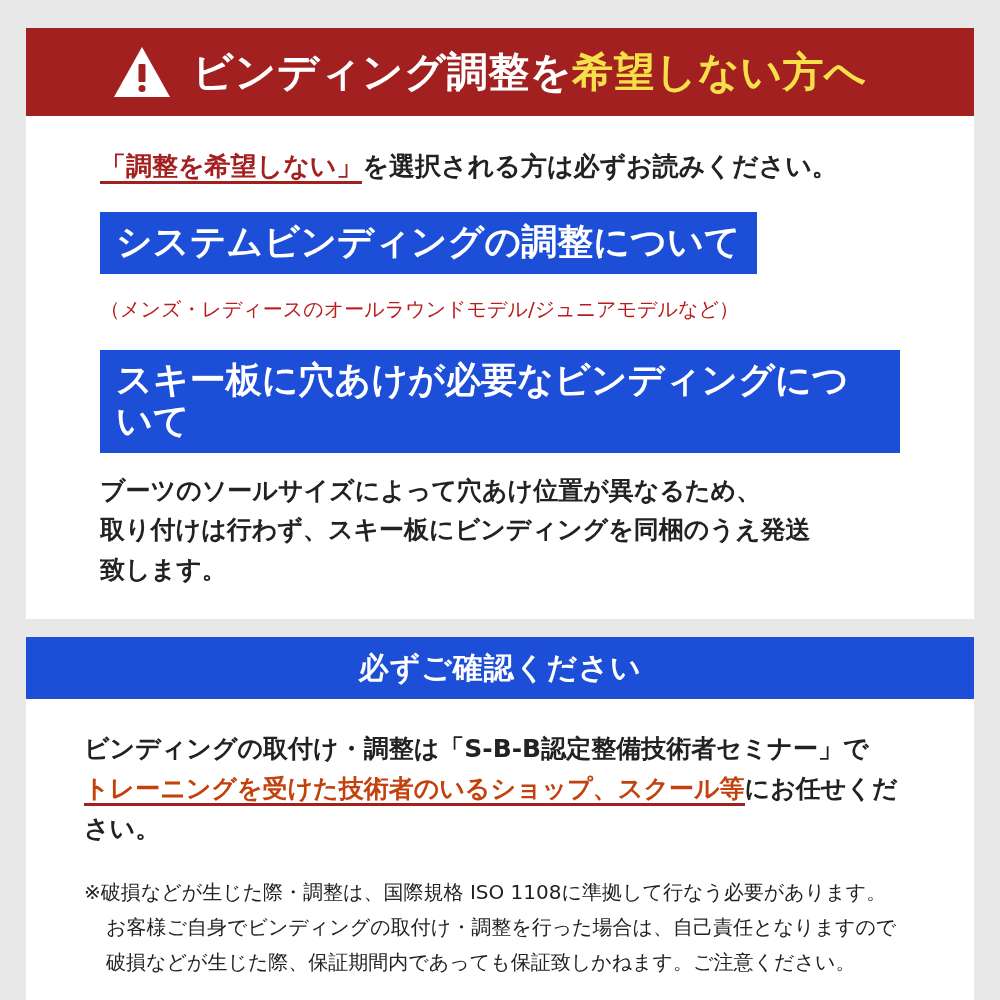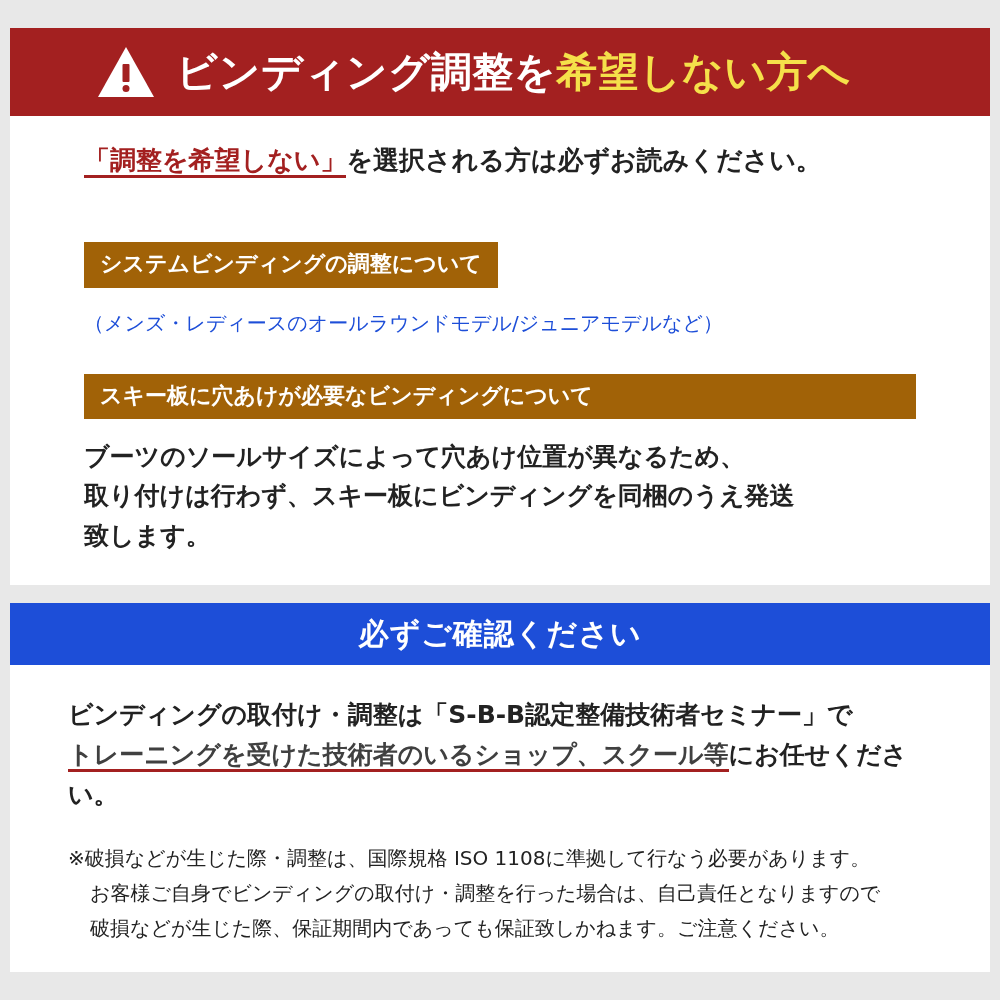--- a/index.html
+++ b/index.html
@@ -11,21 +11,21 @@
     height: 1000px;
     background: #e8e8e8;
     font-family: "DejaVu Sans", "Liberation Sans", sans-serif;
     -webkit-font-smoothing: antialiased;
   }
 
   .page {
     width: 1000px;
     height: 1000px;
     box-sizing: border-box;
-    padding: 28px 10px;
+    padding: 28px 26px;
     background: #e8e8e8;
     display: flex;
     flex-direction: column;
     gap: 18px;
   }
 
   
   .panel {
     background: #ffffff;
     box-sizing: border-box;
@@ -92,58 +92,57 @@
   }
 
   .body-a {
     padding: 26px 74px 30px 74px;
   }
 
   .lead {
     font-size: 26px;
     font-weight: bold;
     color: #222222;
-    margin: 0 0 28px 0;
+    margin: 6px 0 28px 0;
     line-height: 1.4;
   }
   .lead .red-u {
     color: #a32020;
     border-bottom: 3px solid #a32020;
   }
 
   .band {
-    background: #a16207;
+    background: #1d4ed8;
     color: #ffffff;
-    font-size: 22px;
+    font-size: 36px;
     font-weight: bold;
     padding: 9px 16px 11px 16px;
     display: inline-block;
     line-height: 1.15;
     margin-bottom: 18px;
-    margin-top: 36px;
   }
   .band.wide {
     display: block;
   }
 
   .para {
     font-size: 26px;
     color: #222222;
     font-weight: bold;
     line-height: 1.5;
     margin: 0 0 6px 0;
   }
   .para .red-u {
     color: #a32020;
     border-bottom: 3px solid #a32020;
   }
 
   .note {
     font-size: 20px;
-    color: #1d4ed8;
+    color: #b91c1c;
     line-height: 1.5;
     margin: 2px 0 26px 0;
   }
 
   .sec2 {
     margin-top: 12px;
   }
   .para2 {
     font-size: 25px;
     color: #222222;
@@ -177,21 +176,21 @@
     padding: 30px 58px 20px 58px;
   }
   .b-line {
     font-size: 25px;
     font-weight: bold;
     color: #222222;
     line-height: 1.6;
     margin: 0;
   }
   .b-line .red-u {
-    color: #404040;
+    color: #c2410c;
     border-bottom: 3px solid #a32020;
   }
 
   .disclaimer {
     margin-top: 26px;
     font-size: 20px;
     color: #222222;
     line-height: 1.75;
   }
   .disclaimer .indent {

